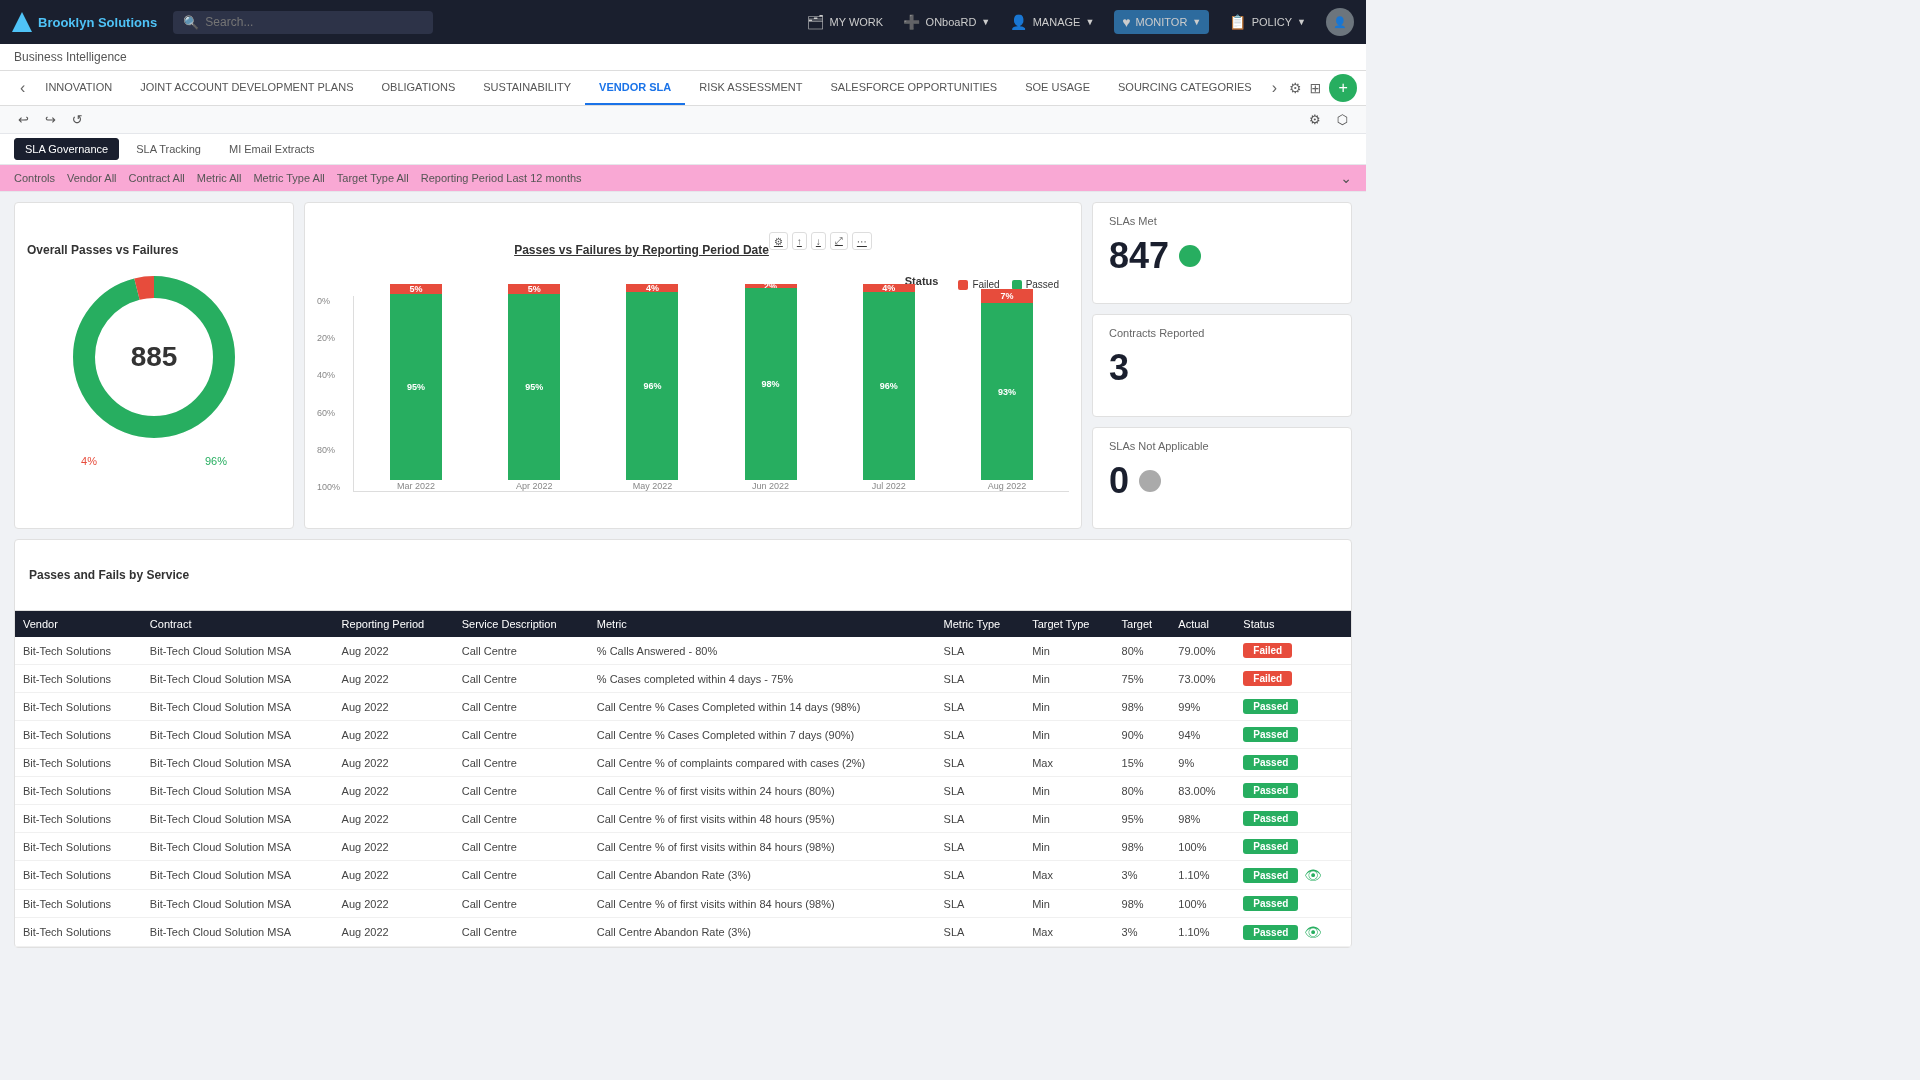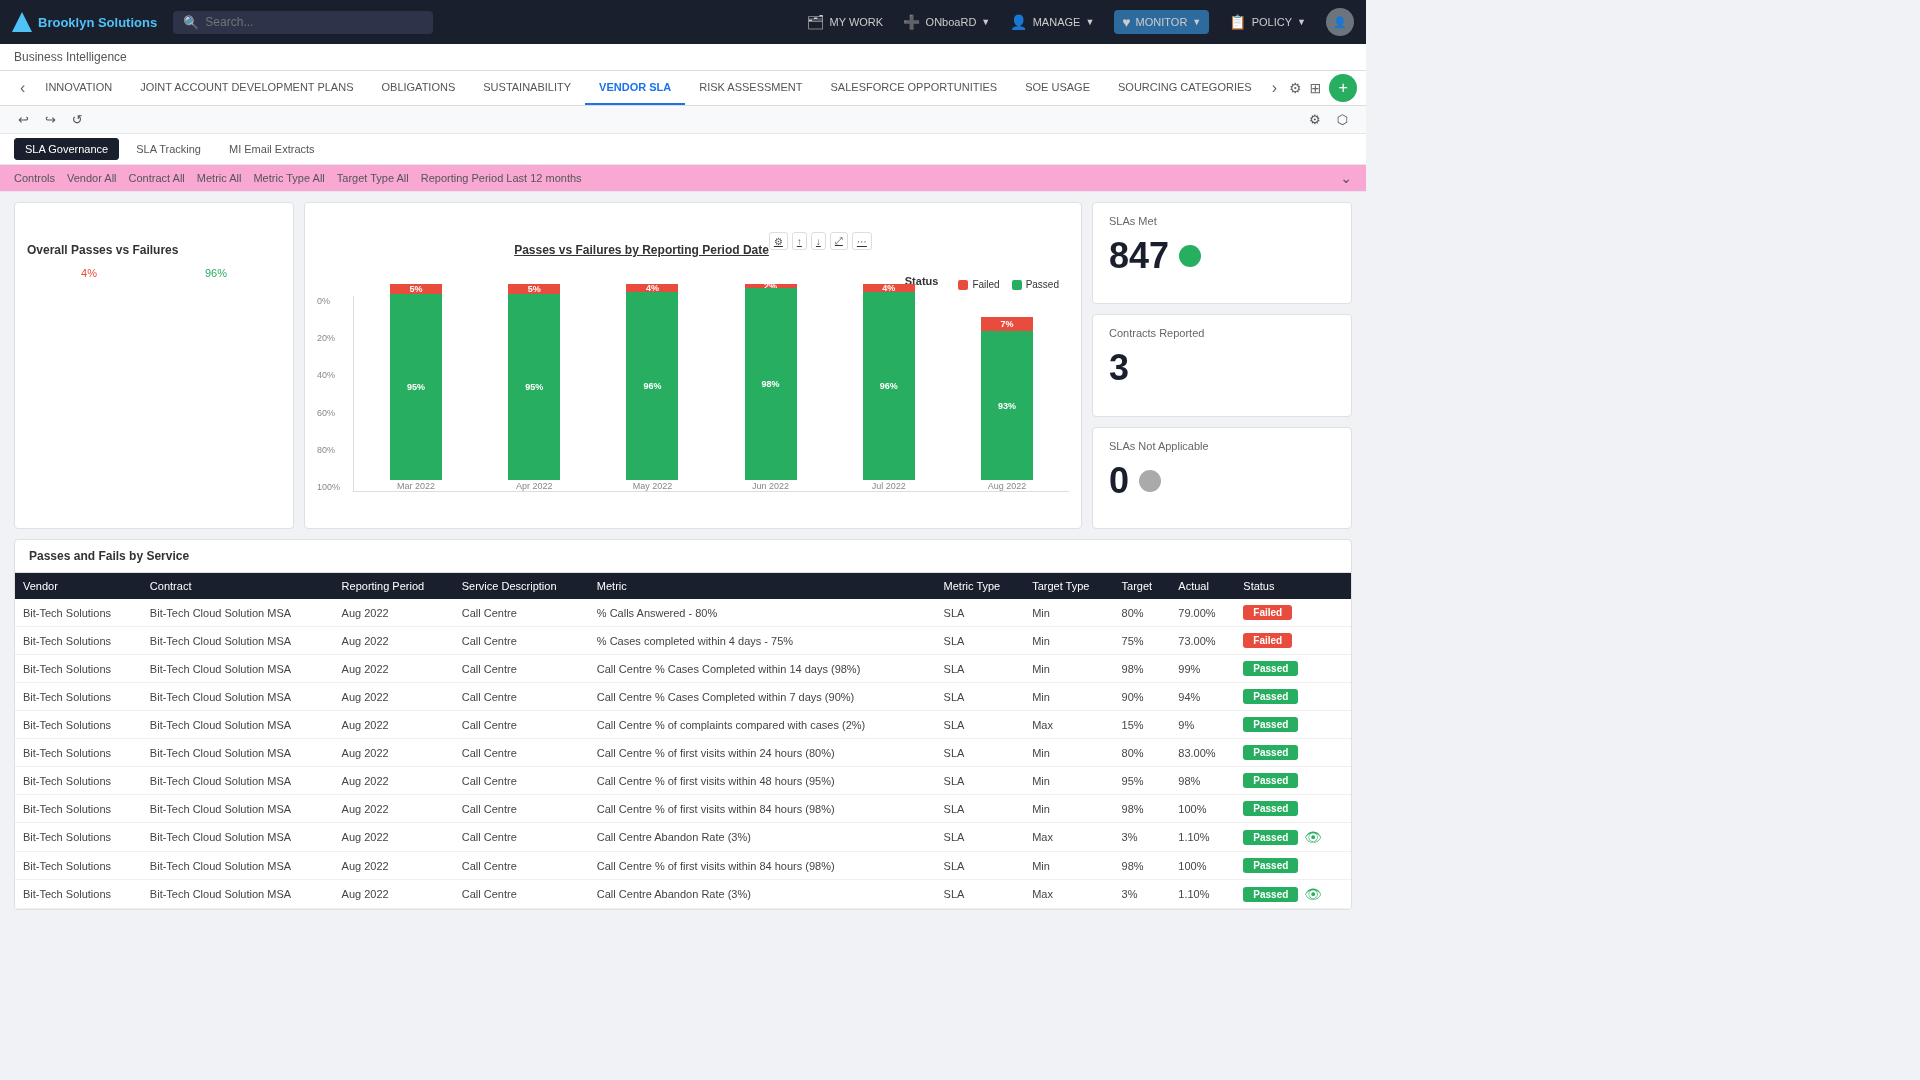--- a/index.html
+++ b/index.html
@@ -352,21 +352,21 @@
     .stat-dot-orange { width: 22px; height: 22px; border-radius: 50%; background: #e67e22; }
     .stat-dot-gray { width: 22px; height: 22px; border-radius: 50%; background: #aaa; }
 
     
     .table-section {
       background: #fff;
       border: 1px solid #e0e0e0;
       border-radius: 4px;
     }
     .table-section-title {
-      padding: 9px 14px;
+      padding: 28px 14px;
       font-size: 12px;
       font-weight: 600;
       color: #333;
       border-bottom: 1px solid #e0e0e0;
     }
     table {
       width: 100%;
       border-collapse: collapse;
       font-size: 11px;
     }
@@ -494,20 +494,31 @@
   <div><span class="label">Reporting Period</span> Last 12 months</div>
   <span class="filter-chevron">⌄</span>
 </div>
 
 <div class="main-content">
 
   <div class="charts-row">
 
     <div class="donut-card">
       <div class="card-title">Overall Passes vs Failures</div>
+      <div class="donut-container">
+        <svg class="donut-svg" viewBox="0 0 180 180">
+
+          <circle cx="90" cy="90" r="70" fill="none" stroke="#eee" stroke-width="22"></circle>
+
+          <circle cx="90" cy="90" r="70" fill="none" stroke="#27ae60" stroke-width="22" stroke-dasharray="421.85 21.34" stroke-dashoffset="0" transform="rotate(-90 90 90)"></circle>
+
+          <circle cx="90" cy="90" r="70" fill="none" stroke="#e74c3c" stroke-width="22" stroke-dasharray="21.34 421.85" stroke-dashoffset="-421.85" transform="rotate(-90 90 90)"></circle>
+        </svg>
+        <div class="donut-center-text">885</div>
+      </div>
       <div class="donut-labels">
         <span class="donut-label-4pct">4%</span>
         <span class="donut-label-96pct">96%</span>
       </div>
     </div>
 
     <div class="bar-card">
       <div class="bar-card-header">
         <span class="card-title">Passes vs Failures by Reporting Period Date</span>
         <div class="bar-chart-toolbar">
@@ -578,21 +589,21 @@
             <div class="bar-stack">
               <div class="bar-fail" style="height:7.84px;">4%</div>
               <div class="bar-pass" style="height:188.16px;">96%</div>
             </div>
             <div class="bar-x-label">Jul 2022</div>
           </div>
 
           <div class="bar-group">
             <div class="bar-stack">
               <div class="bar-fail" style="height:13.72px;">7%</div>
-              <div class="bar-pass" style="height:149px;">93%</div>
+              <div class="bar-pass" style="height:177px;">93%</div>
             </div>
             <div class="bar-x-label">Aug 2022</div>
           </div>
         </div>
       </div>
     </div>
 
     <div class="stats-column">
       <div class="stat-card">
         <div class="stat-card-title">SLAs Met</div>

